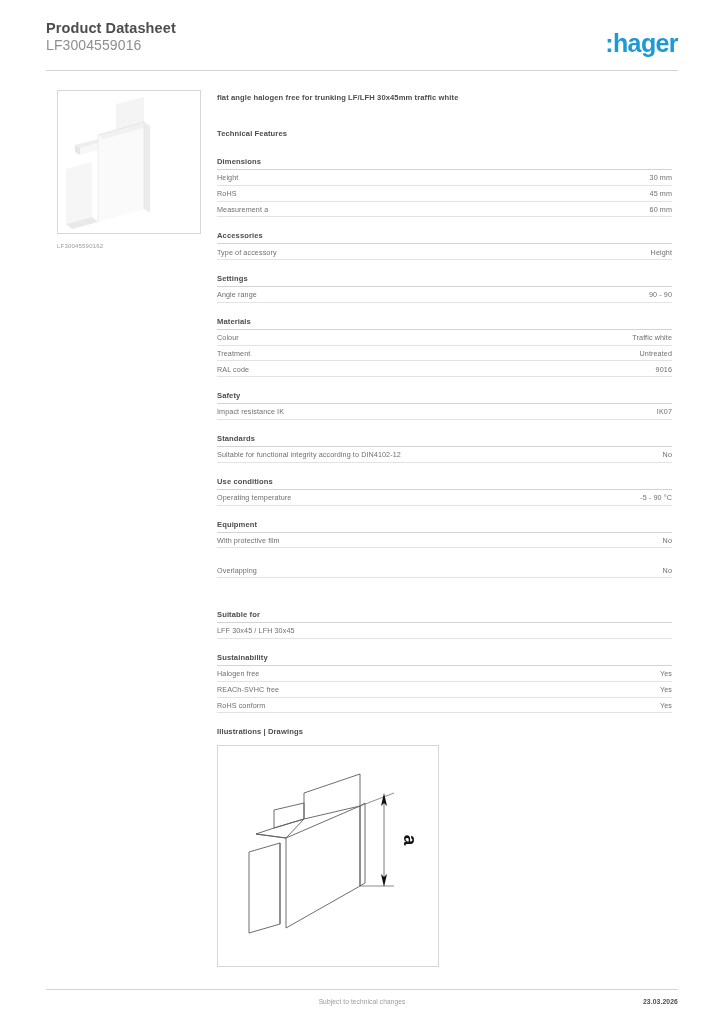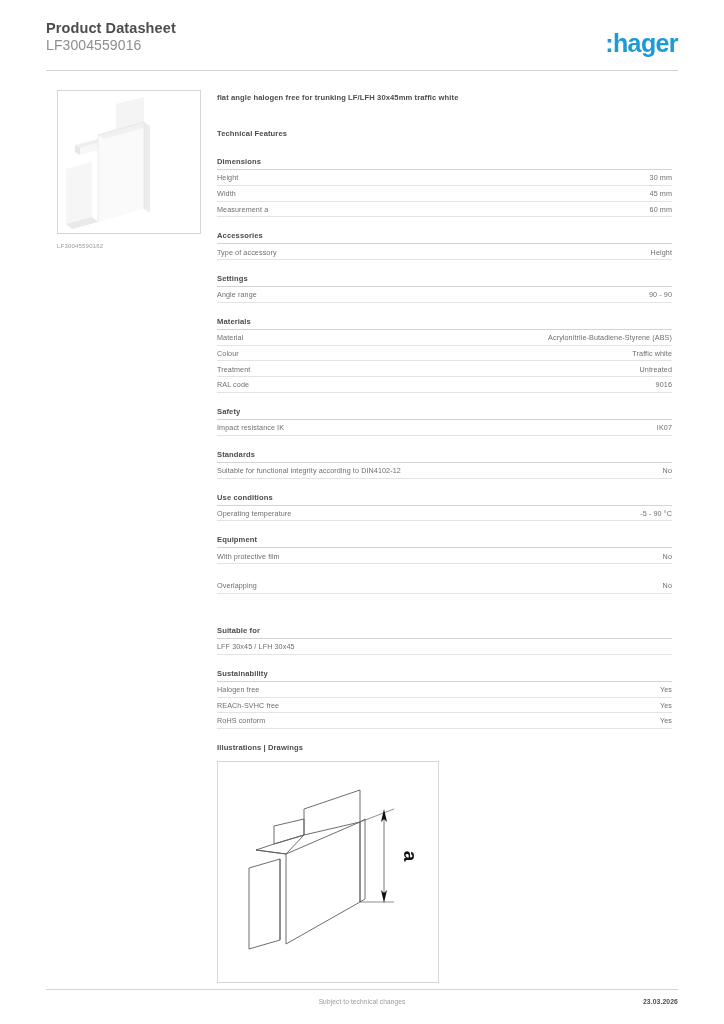--- a/index.html
+++ b/index.html
@@ -232,21 +232,21 @@
 
     <div class="tech-features">Technical Features</div>
 
     <div class="spec-group">
       <div class="section-title">Dimensions</div>
       <div class="spec-row">
         <span class="spec-label">Height</span>
         <span class="spec-value">30 mm</span>
       </div>
       <div class="spec-row">
-        <span class="spec-label">Width</span>
+        <span class="spec-label">RoHS</span>
         <span class="spec-value">45 mm</span>
       </div>
       <div class="spec-row">
         <span class="spec-label">Measurement a</span>
         <span class="spec-value">60 mm</span>
       </div>
     </div>
 
     <div class="spec-group">
       <div class="section-title">Accessories</div>
@@ -259,24 +259,20 @@
     <div class="spec-group">
       <div class="section-title">Settings</div>
       <div class="spec-row">
         <span class="spec-label">Angle range</span>
         <span class="spec-value">90 - 90</span>
       </div>
     </div>
 
     <div class="spec-group">
       <div class="section-title">Materials</div>
-      <div class="spec-row">
-        <span class="spec-label">Material</span>
-        <span class="spec-value">Acrylonitrile-Butadiene-Styrene (ABS)</span>
-      </div>
       <div class="spec-row">
         <span class="spec-label">Colour</span>
         <span class="spec-value">Traffic white</span>
       </div>
       <div class="spec-row">
         <span class="spec-label">Treatment</span>
         <span class="spec-value">Untreated</span>
       </div>
       <div class="spec-row">
         <span class="spec-label">RAL code</span>

